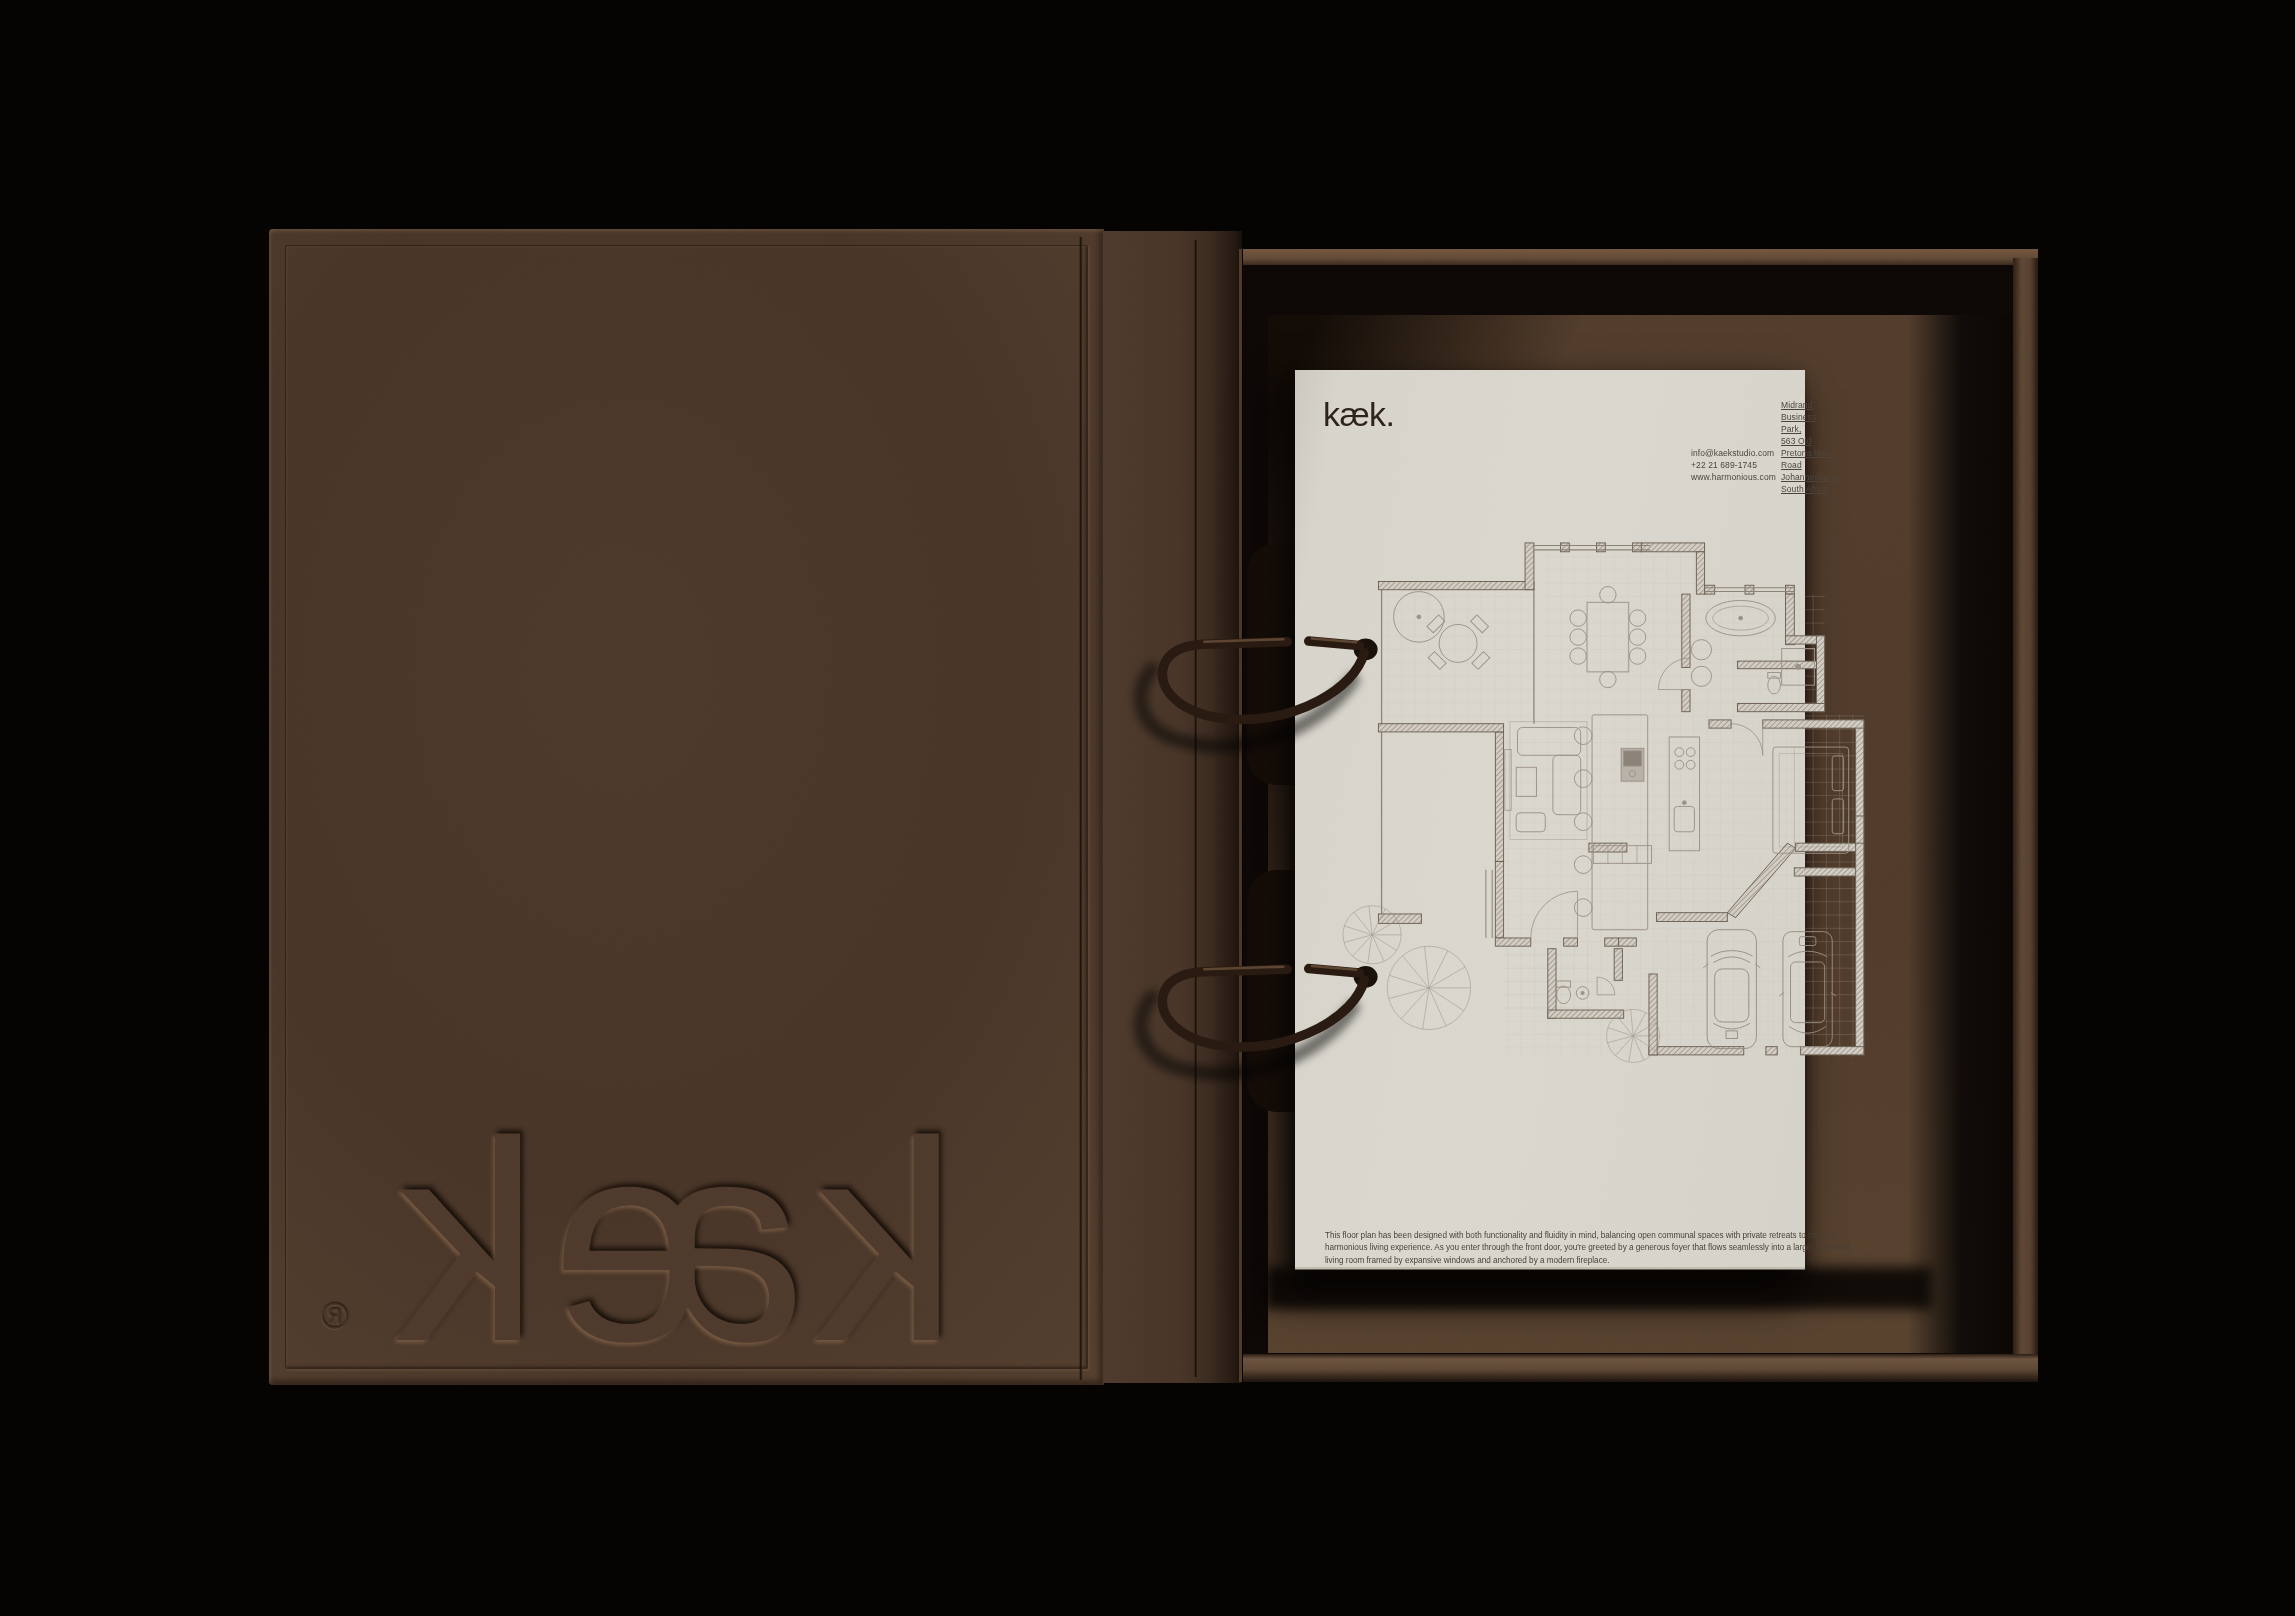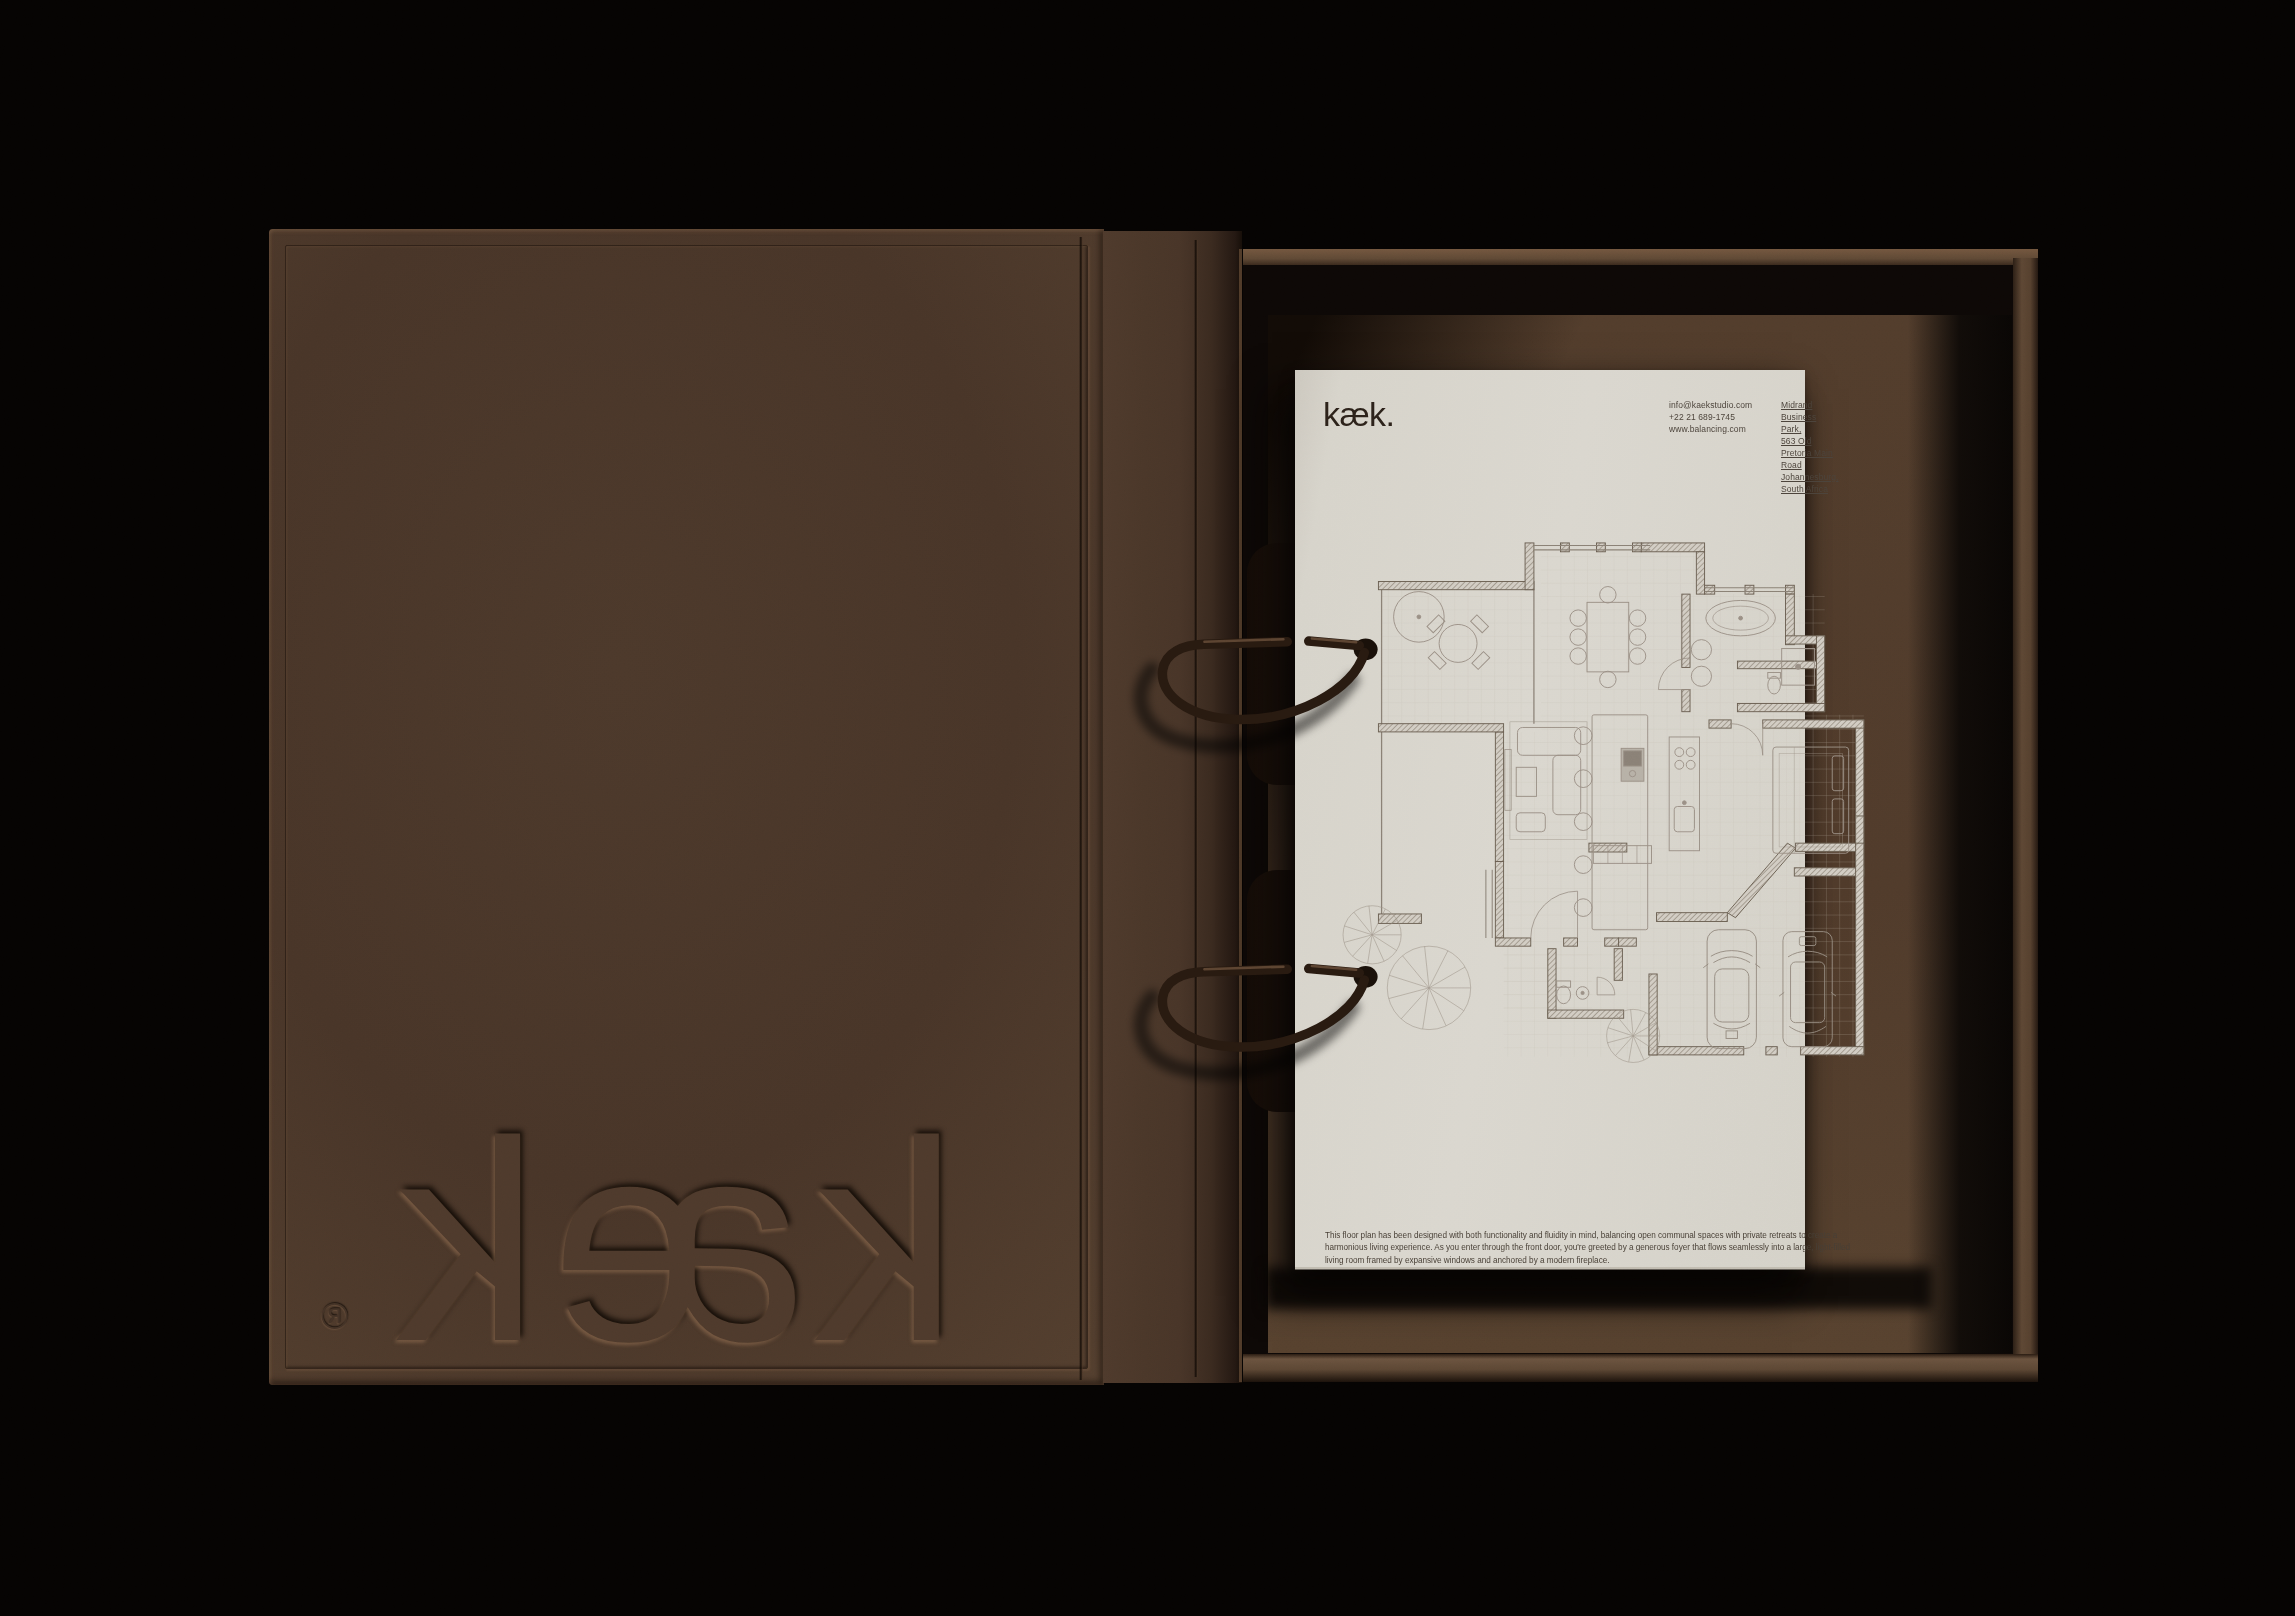--- a/index.html
+++ b/index.html
@@ -52,21 +52,21 @@
   .tab-1{top:543px;} .tab-2{top:870px;}
 
   
   .paper{position:absolute;left:1295px;top:370px;width:510px;height:897px;
     background:linear-gradient(100deg,#ccc8bf 0%,#d7d4cb 7%,#dad7cf 45%,#d5d2c9 100%);
     box-shadow:0 2.5px 0 #c1bcb1, -17.7px 24px 38px 5px rgba(6,4,2,.85),
                -2.5px 5px 10px rgba(6,4,2,.5), 0 26.6px 23px -6.3px rgba(8,5,3,.8);}
   .paper-logo{position:absolute;left:28px;top:25px;font-size:34px;font-weight:500;
     letter-spacing:-0.6px;color:#2c221a;}
   .contact{position:absolute;top:29px;font-size:8.5px;line-height:12px;color:#4b433b;letter-spacing:0.1px;}
-  .contact-col1{left:374px;} .contact-col2{left:486px;text-decoration:underline;}
+  .contact-col1{left:396px;margin-top:48px;} .contact-col2{left:486px;text-decoration:underline;}
   .description{position:absolute;left:30px;top:836px;width:541px;font-size:8.2px;line-height:12.3px;
     color:#463e35;letter-spacing:-0.03px;margin-top:24px;}
   .hole{position:absolute;left:61px;width:19px;height:19px;border-radius:50%;
     background:#14100c;box-shadow:inset 0 1.3px 1.3px rgba(0,0,0,.9),0 0.6px 0.6px rgba(255,255,255,.25);}
   .hole-1{top:270px;} .hole-2{top:598px;}
   .plan-svg{position:absolute;inset:0;}
 
   
   .rings-svg{position:absolute;left:0;top:0;pointer-events:none;}
   .grain-svg{position:absolute;left:0;top:0;pointer-events:none;mix-blend-mode:overlay;}
@@ -95,21 +95,21 @@
   <div class="under-shadow"></div>
 
   <div class="binder-tab tab-1"></div>
   <div class="binder-tab tab-2"></div>
 
   <div class="paper">
     <div class="paper-logo">kæk.</div>
     <div class="contact contact-col1">
       <div>info@kaekstudio.com</div>
       <div>+22 21 689-1745</div>
-      <div>www.balancing.com</div>
+      <div>www.harmonious.com</div>
     </div>
     <div class="contact contact-col2">
       <div>Midrand Business Park,</div>
       <div>563 Old Pretoria Main Road</div>
       <div>Johannesburg, South Africa</div>
     </div>
 
     <svg class="plan-svg" viewBox="0 0 992 1418" width="627" height="897">
       <defs>
         <pattern id="hatch" width="6" height="6" patternUnits="userSpaceOnUse" patternTransform="rotate(45)">

